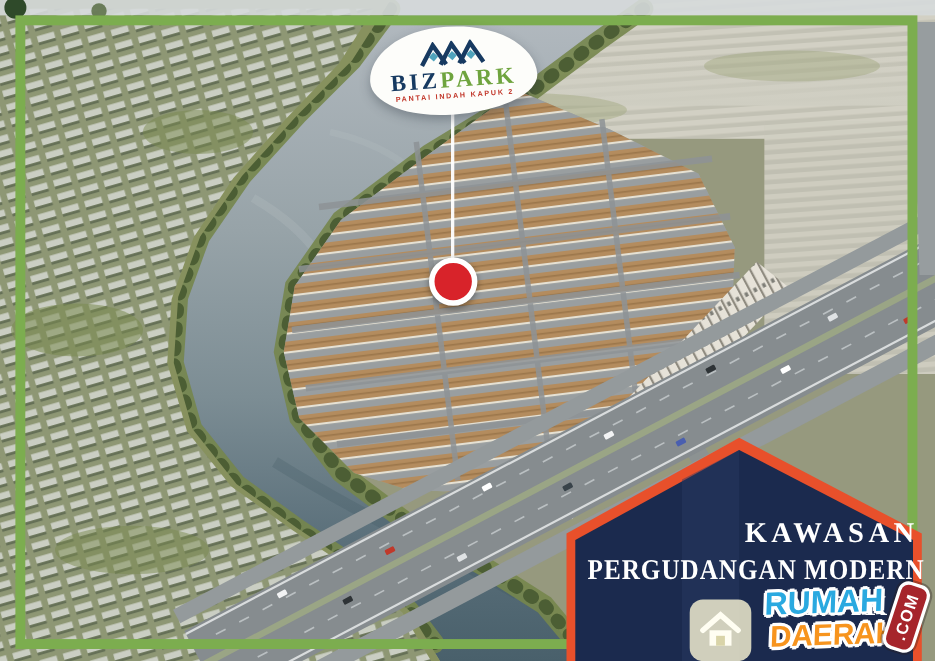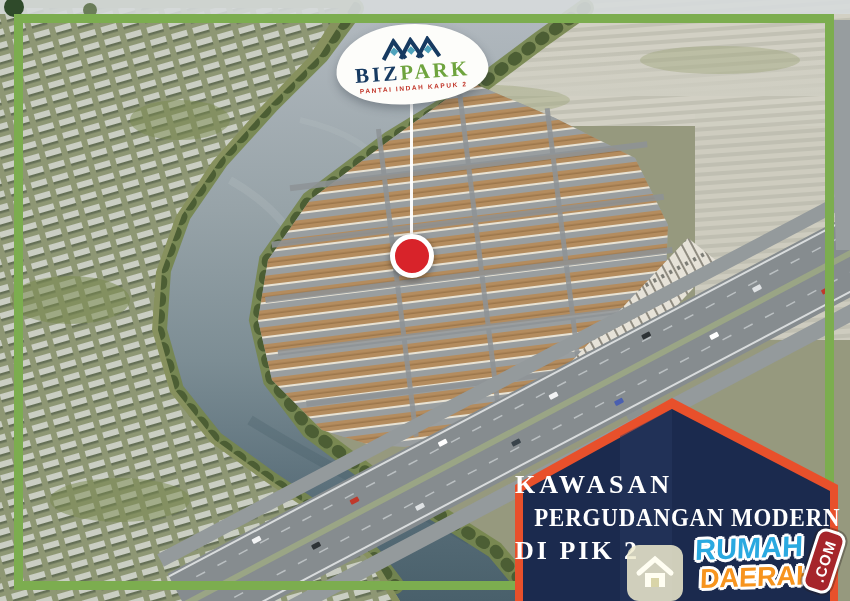--- a/index.html
+++ b/index.html
@@ -34,21 +34,21 @@
   .pin{position:absolute;left:390px;top:234px;width:44px;height:44px;border-radius:50%;
        background:var(--pin_red,#D8232A);border:5px solid #fff;z-index:6;
        box-shadow:0 2px 6px rgba(0,0,0,.4);}
 
   
   .banner-svg{position:absolute;left:500px;top:390px;width:350px;height:211px;z-index:7;}
   .banner-outer{fill:var(--banner_border,#E8502B);}
   .banner-inner{fill:var(--banner_navy,#1B2A4E);}
   .banner-sheen{fill:#2a3a63;opacity:.45;}
   .banner-text{position:absolute;left:515px;top:468px;width:320px;z-index:8;
-               text-align:left;color:#ffffff;font-family:"Liberation Serif",serif;
+               text-align:right;color:#ffffff;font-family:"Liberation Serif",serif;
                font-weight:bold;line-height:33px;white-space:nowrap;}
   .banner-text .l1{font-size:26px;letter-spacing:4px;}
   .banner-text .l2{font-size:26px;letter-spacing:1px;transform:scaleX(.88);transform-origin:50% 50%;}
   .banner-text .l3{font-size:26px;letter-spacing:3px;}
 
   
   .wm{position:absolute;left:600px;top:520px;width:250px;height:81px;z-index:9;}
   .wm-house{position:absolute;left:27px;top:25px;width:56px;height:56px;border-radius:12px;
             background:rgba(238,235,206,.85);display:flex;align-items:center;justify-content:center;}
   .wm-word{position:absolute;font-weight:900;font-family:"Liberation Sans",sans-serif;

